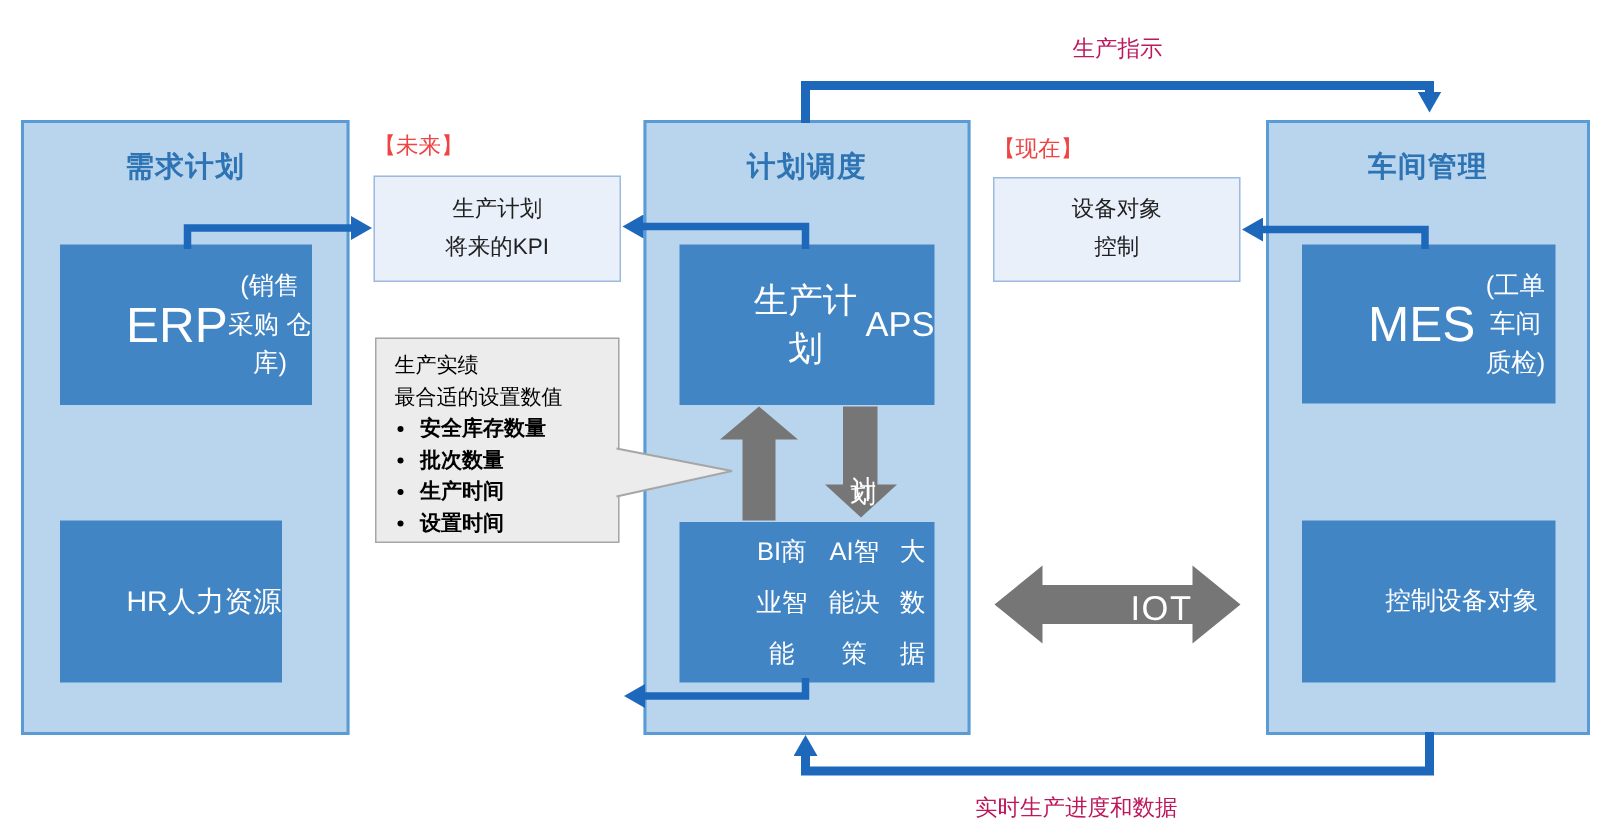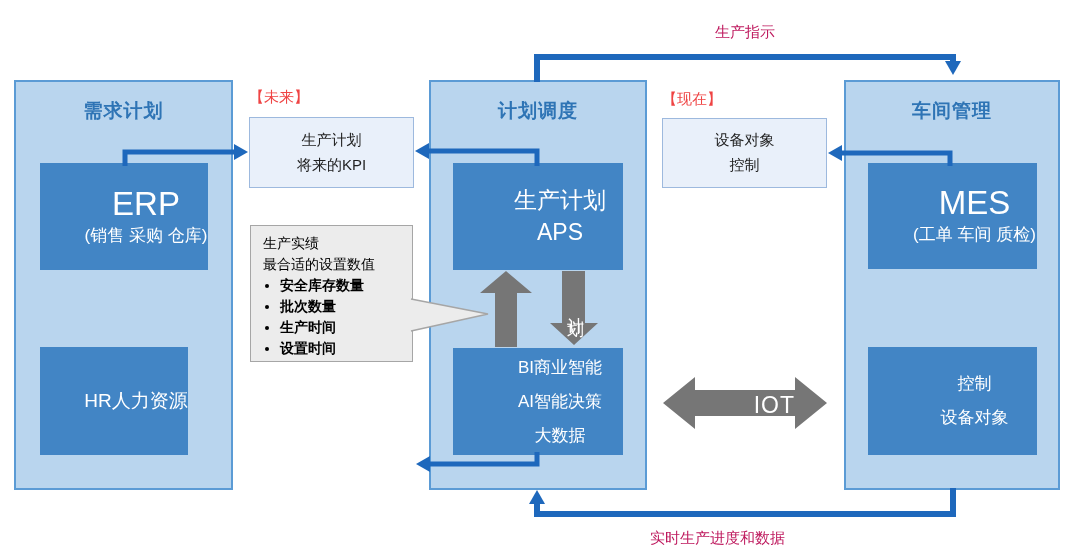--- a/index.html
+++ b/index.html
@@ -10,21 +10,21 @@
   .panel {
     position:absolute; box-sizing:border-box;
     background:var(--panel-fill); border:2px solid var(--panel-border);
   }
   .panel-title {
     padding-top:16px; text-align:center; font-size:19px; font-weight:bold;
     color:var(--title-text); letter-spacing:1px;
   }
   .dark-box {
     position:absolute; box-sizing:border-box; background:var(--box-fill);
-    color:var(--box-text); display:flex; flex-direction:column;
+    color:var(--box-text); display:flex; flex-direction:row;
     align-items:center; justify-content:center; text-align:center;padding-left:44px;
   }
   .big-title   { font-size:33px; line-height:1.15; }
   .box-sub     { font-size:17px; line-height:1.5; }
   .mid-line    { font-size:23px; line-height:1.35; }
   .small-line  { font-size:17px; line-height:2.0; }
   .single-line { font-size:19px; }
   .light-box {
     position:absolute; box-sizing:border-box; background:var(--light-fill);
     border:1px solid var(--light-border); color:#1f1f1f;

